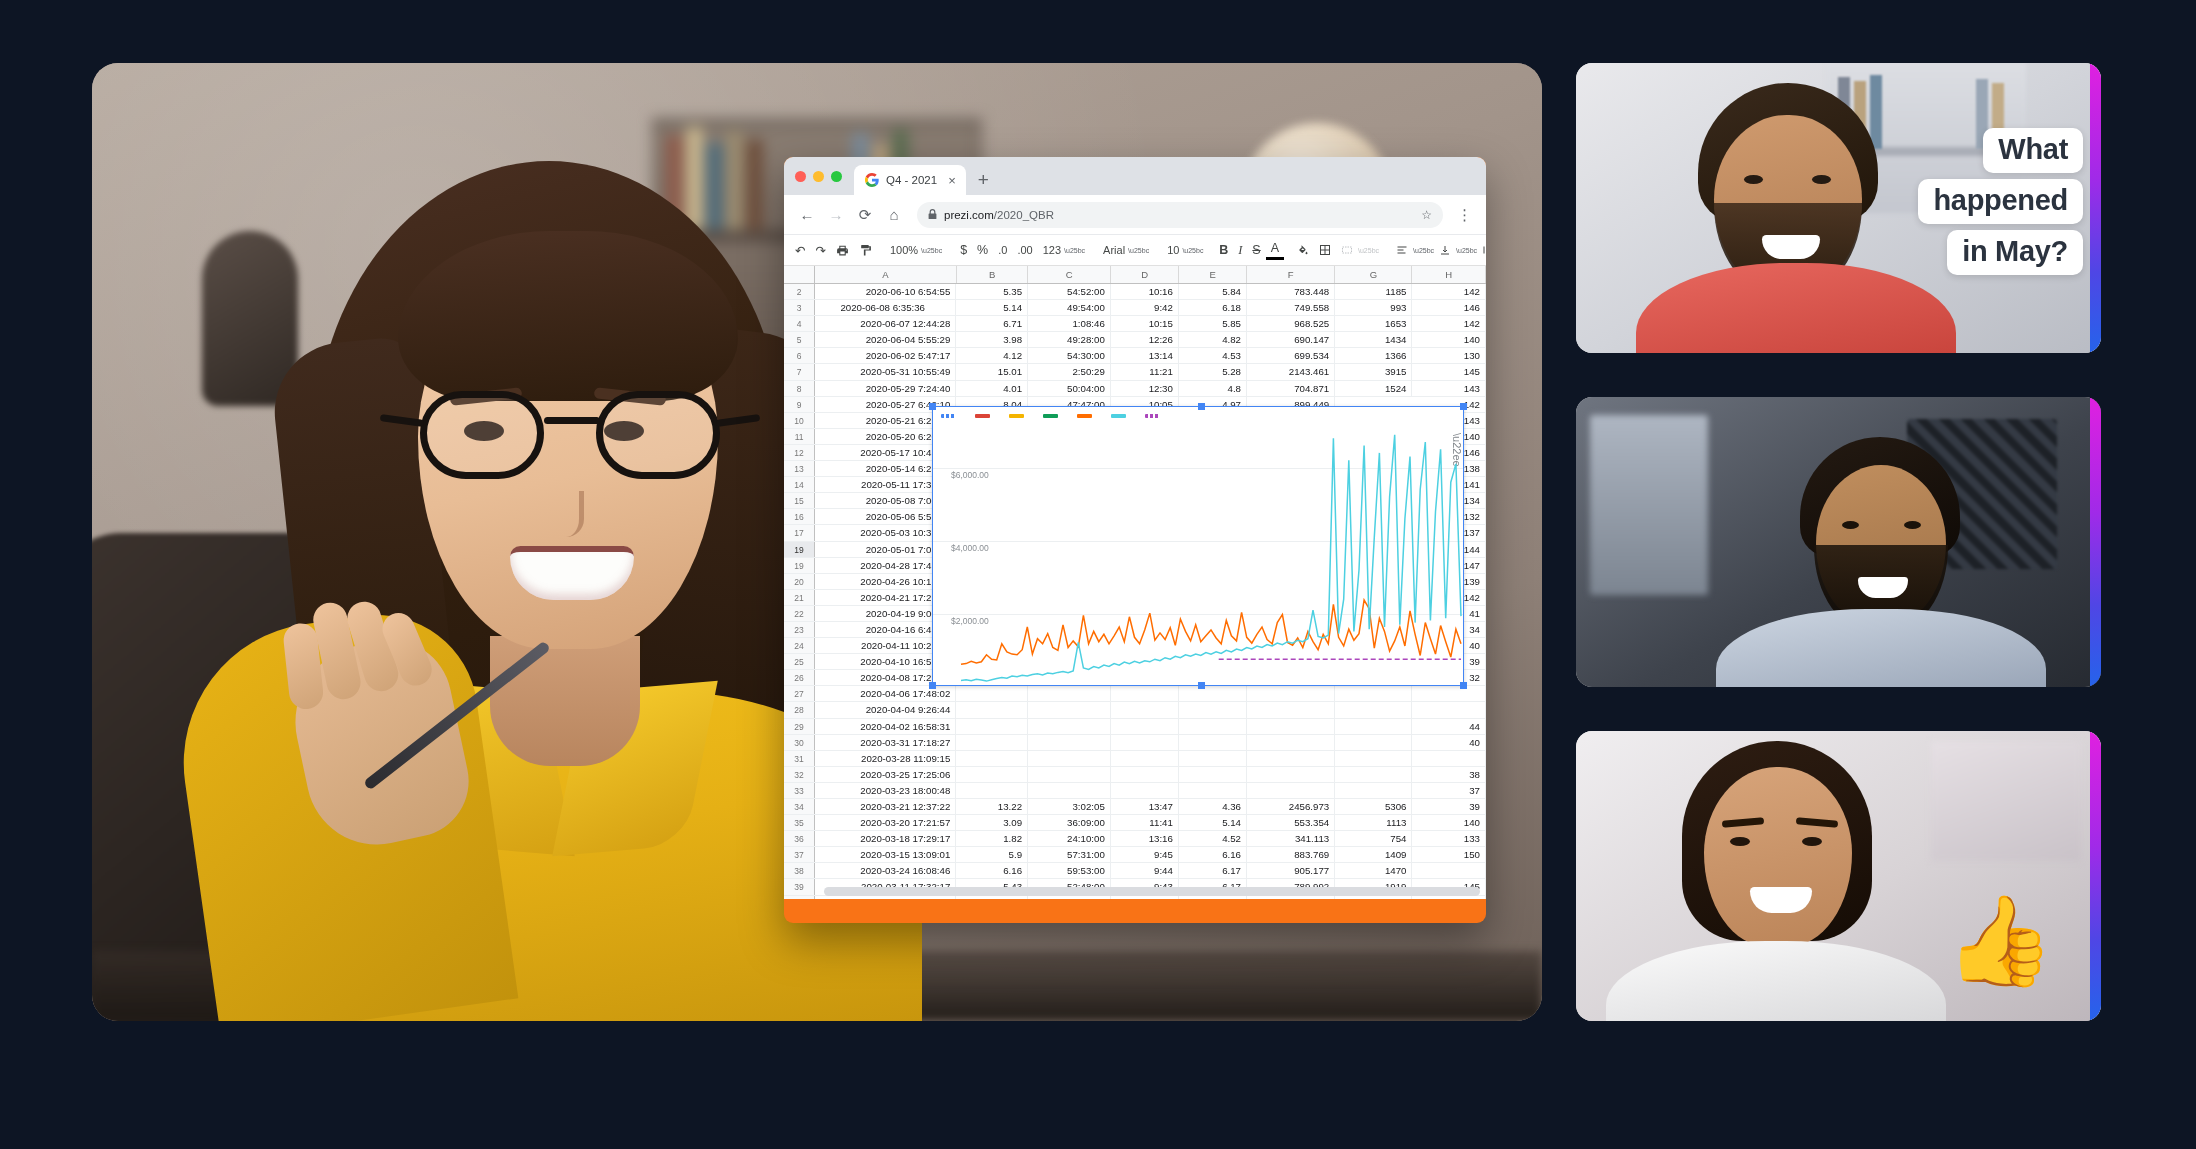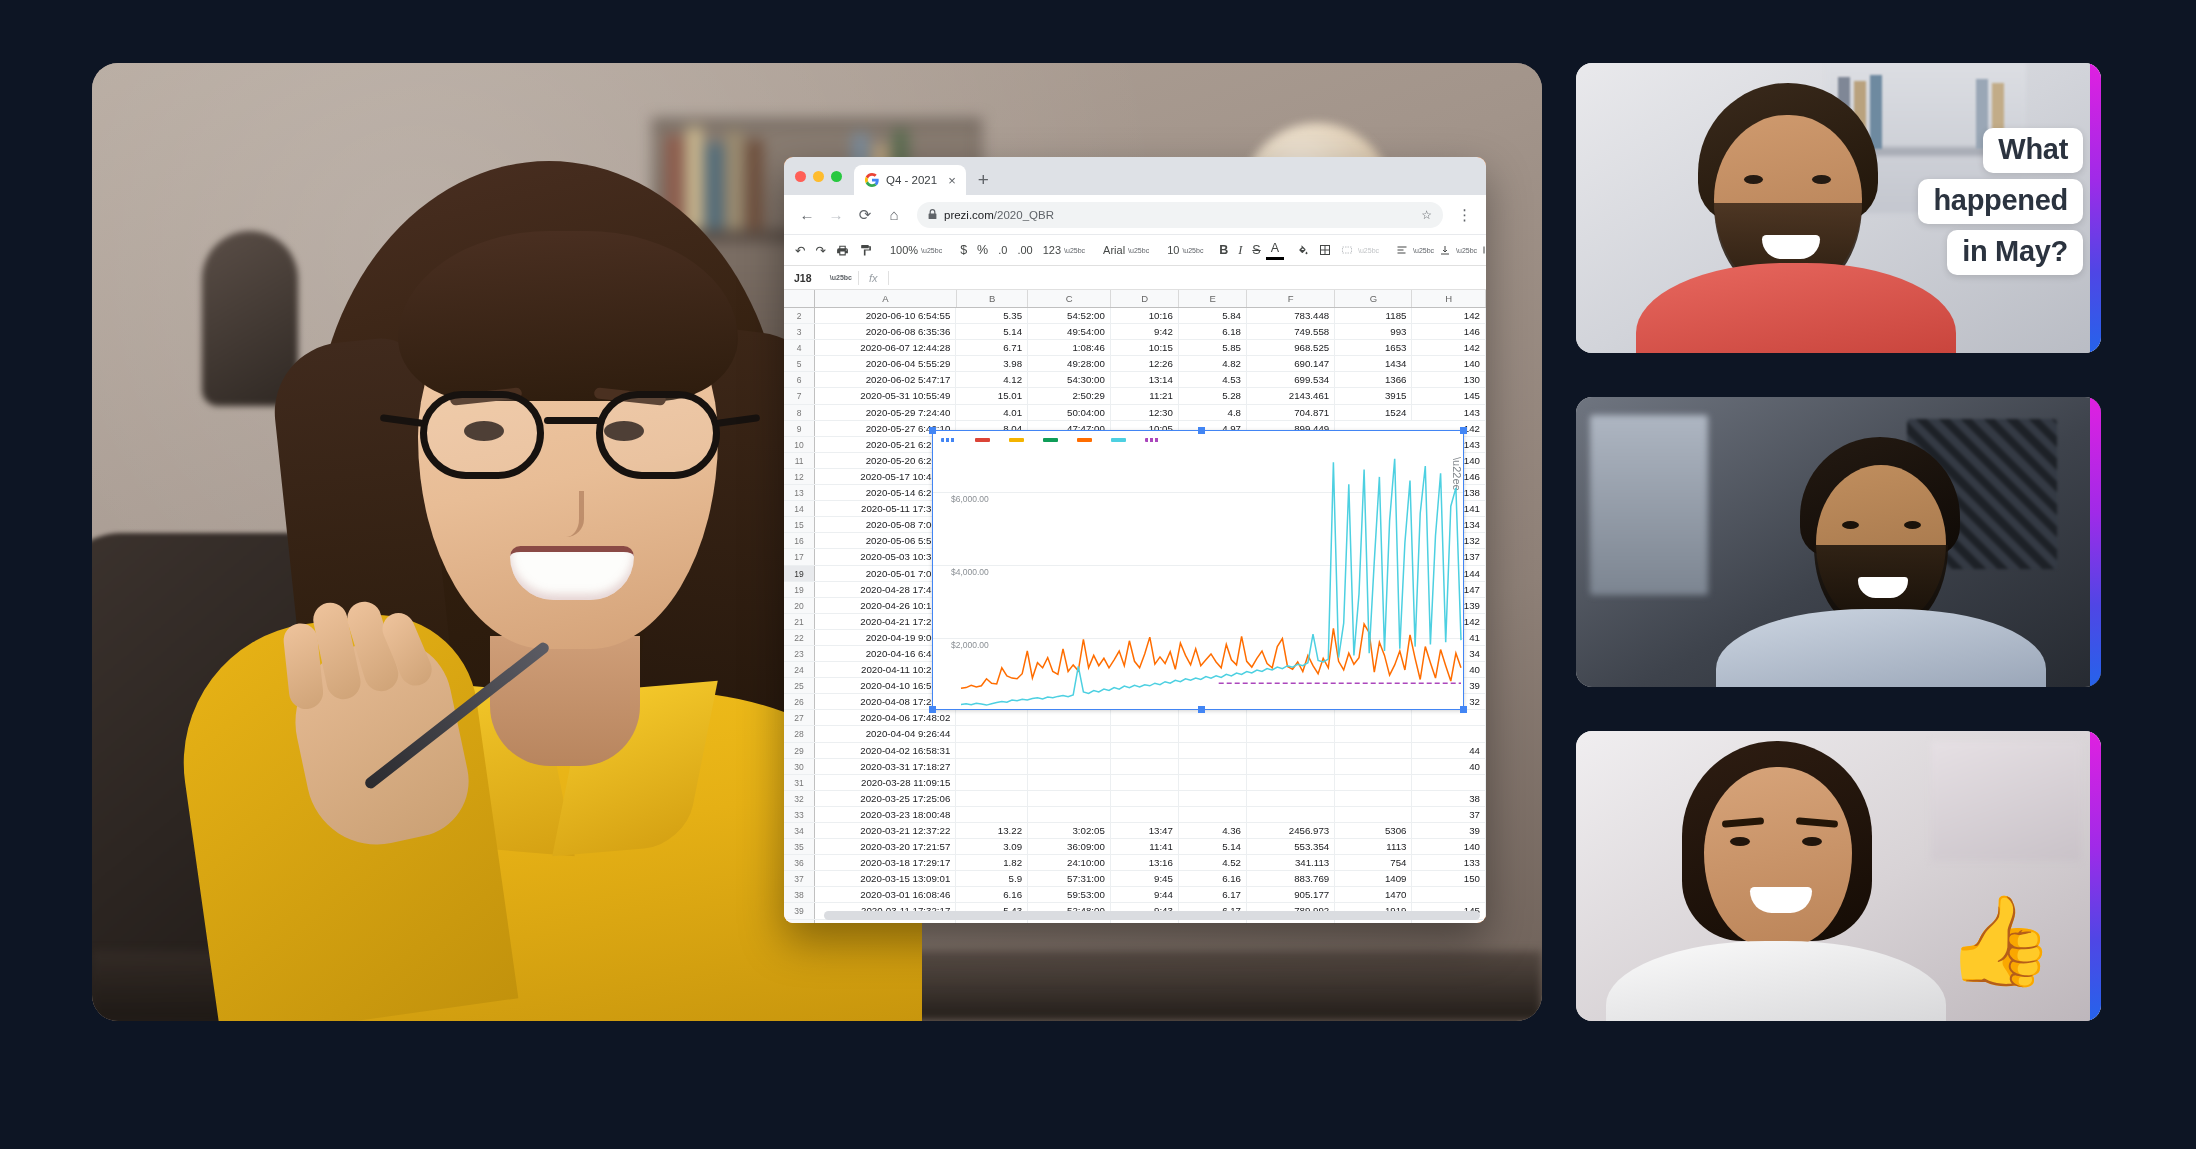--- a/index.html
+++ b/index.html
@@ -499,29 +499,20 @@
           <svg width="12" height="12" viewBox="0 0 24 24" stroke="#444746" stroke-width="2" fill="none">
               <line x1="4" y1="5" x2="4" y2="19"></line>
               <line x1="20" y1="5" x2="20" y2="19"></line>
               <line x1="8" y1="12" x2="16" y2="12"></line>
               <polyline points="12,8 8,12 12,16"></polyline>
             </svg>
         </div>
 
       </div>
 
-      <div class="gs-formula">
-        <div class="namebox">
-          <span>J18</span>
-          <span class="caret">\u25bc</span>
-        </div>
-        <div class="fx-div"></div>
-        <span class="fx">fx</span>
-        <div class="fx-div"></div>
-      </div>
 
       <div class="sheet">
         <div class="hdr-row">
           <div class="corner"></div>
         <div class="chdr" style="width: 154px;">A</div>
             <div class="chdr" style="width: 78px;">B</div>
             <div class="chdr" style="width: 90px;">C</div>
             <div class="chdr" style="width: 74px;">D</div>
             <div class="chdr" style="width: 74px;">E</div>
             <div class="chdr" style="width: 96px;">F</div>
@@ -535,21 +526,21 @@
               <div class="cell" style="width: 78px;">5.35</div>
               <div class="cell" style="width: 90px;">54:52:00</div>
               <div class="cell" style="width: 74px;">10:16</div>
               <div class="cell" style="width: 74px;">5.84</div>
               <div class="cell" style="width: 96px;">783.448</div>
               <div class="cell" style="width: 84px;">1185</div>
               <div class="cell" style="width: 80px;">142</div>
             </div>
             <div class="row">
               <div class="rnum">3</div>
-              <div class="cell" style="width: 154px;">2020-06-08 6:35:36</div>
+              <div class="cell" style="width: 154px; text-align: center;">2020-06-08 6:35:36</div>
               <div class="cell" style="width: 78px;">5.14</div>
               <div class="cell" style="width: 90px;">49:54:00</div>
               <div class="cell" style="width: 74px;">9:42</div>
               <div class="cell" style="width: 74px;">6.18</div>
               <div class="cell" style="width: 96px;">749.558</div>
               <div class="cell" style="width: 84px;">993</div>
               <div class="cell" style="width: 80px;">146</div>
             </div>
             <div class="row">
               <div class="rnum">4</div>
@@ -920,21 +911,21 @@
               <div class="cell" style="width: 78px;">5.9</div>
               <div class="cell" style="width: 90px;">57:31:00</div>
               <div class="cell" style="width: 74px;">9:45</div>
               <div class="cell" style="width: 74px;">6.16</div>
               <div class="cell" style="width: 96px;">883.769</div>
               <div class="cell" style="width: 84px;">1409</div>
               <div class="cell" style="width: 80px;">150</div>
             </div>
             <div class="row">
               <div class="rnum">38</div>
-              <div class="cell" style="width: 154px;">2020-03-01 16:08:46</div>
+              <div class="cell" style="width: 154px;">2020-03-24 16:08:46</div>
               <div class="cell" style="width: 78px;">6.16</div>
               <div class="cell" style="width: 90px;">59:53:00</div>
               <div class="cell" style="width: 74px;">9:44</div>
               <div class="cell" style="width: 74px;">6.17</div>
               <div class="cell" style="width: 96px;">905.177</div>
               <div class="cell" style="width: 84px;">1470</div>
               <div class="cell" style="width: 80px;"></div>
             </div>
             <div class="row">
               <div class="rnum">39</div>

